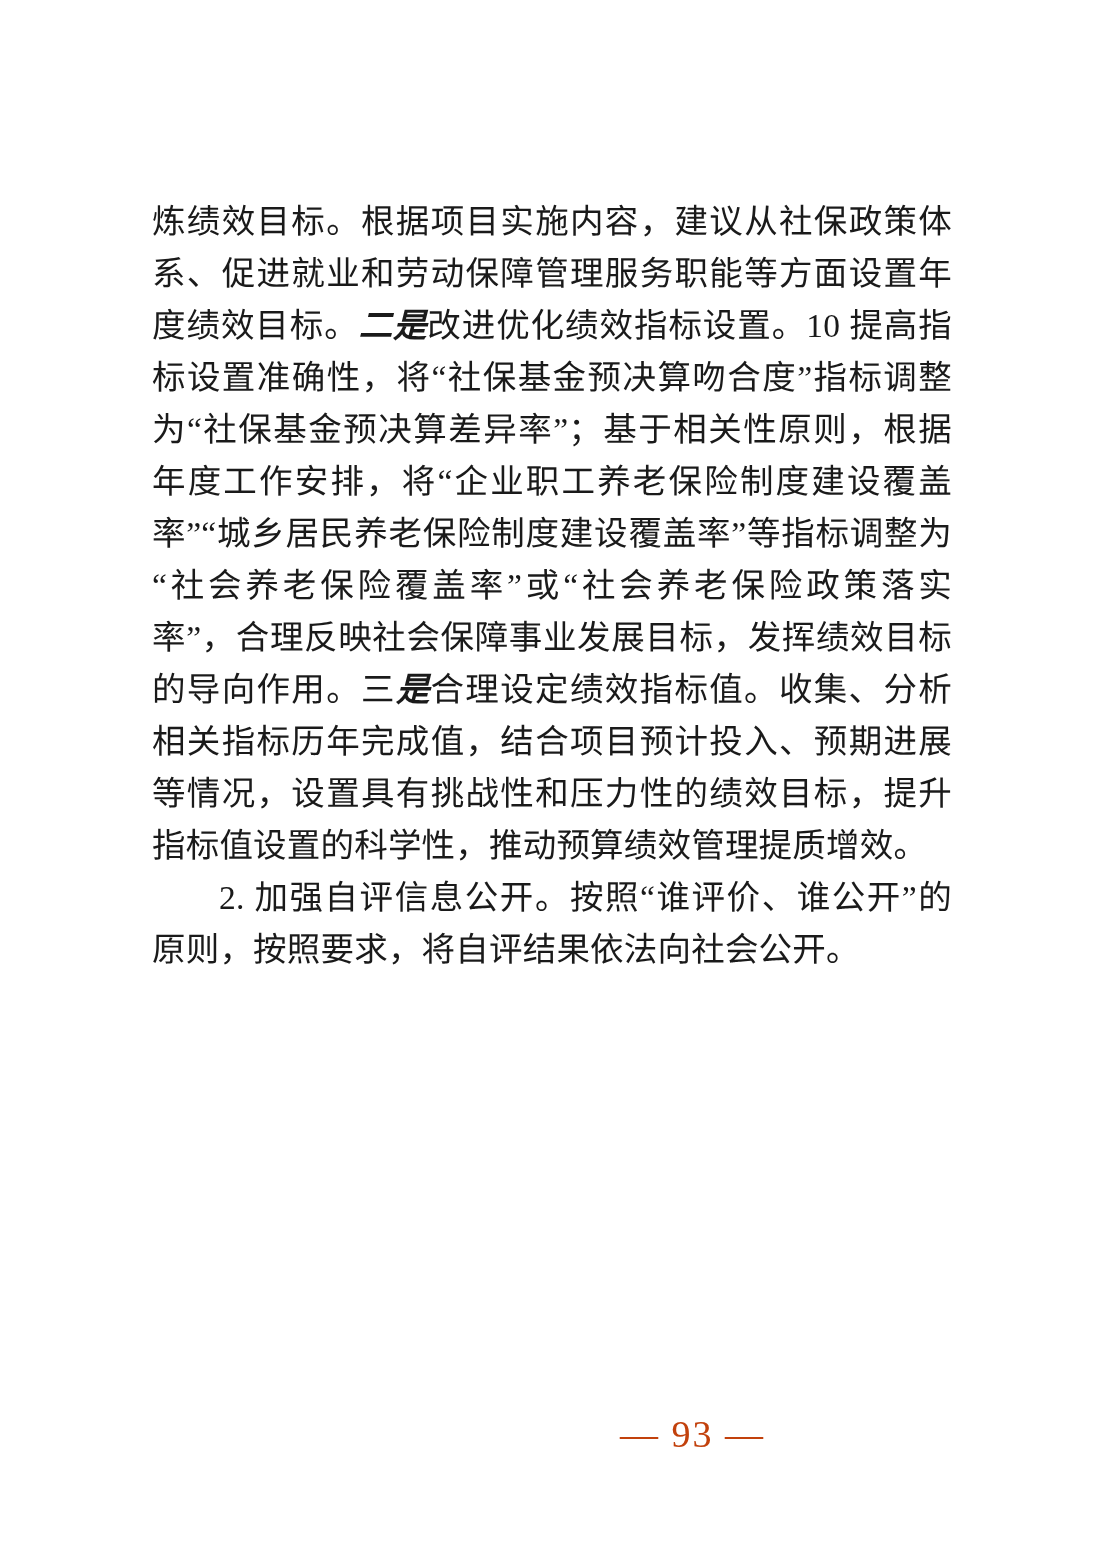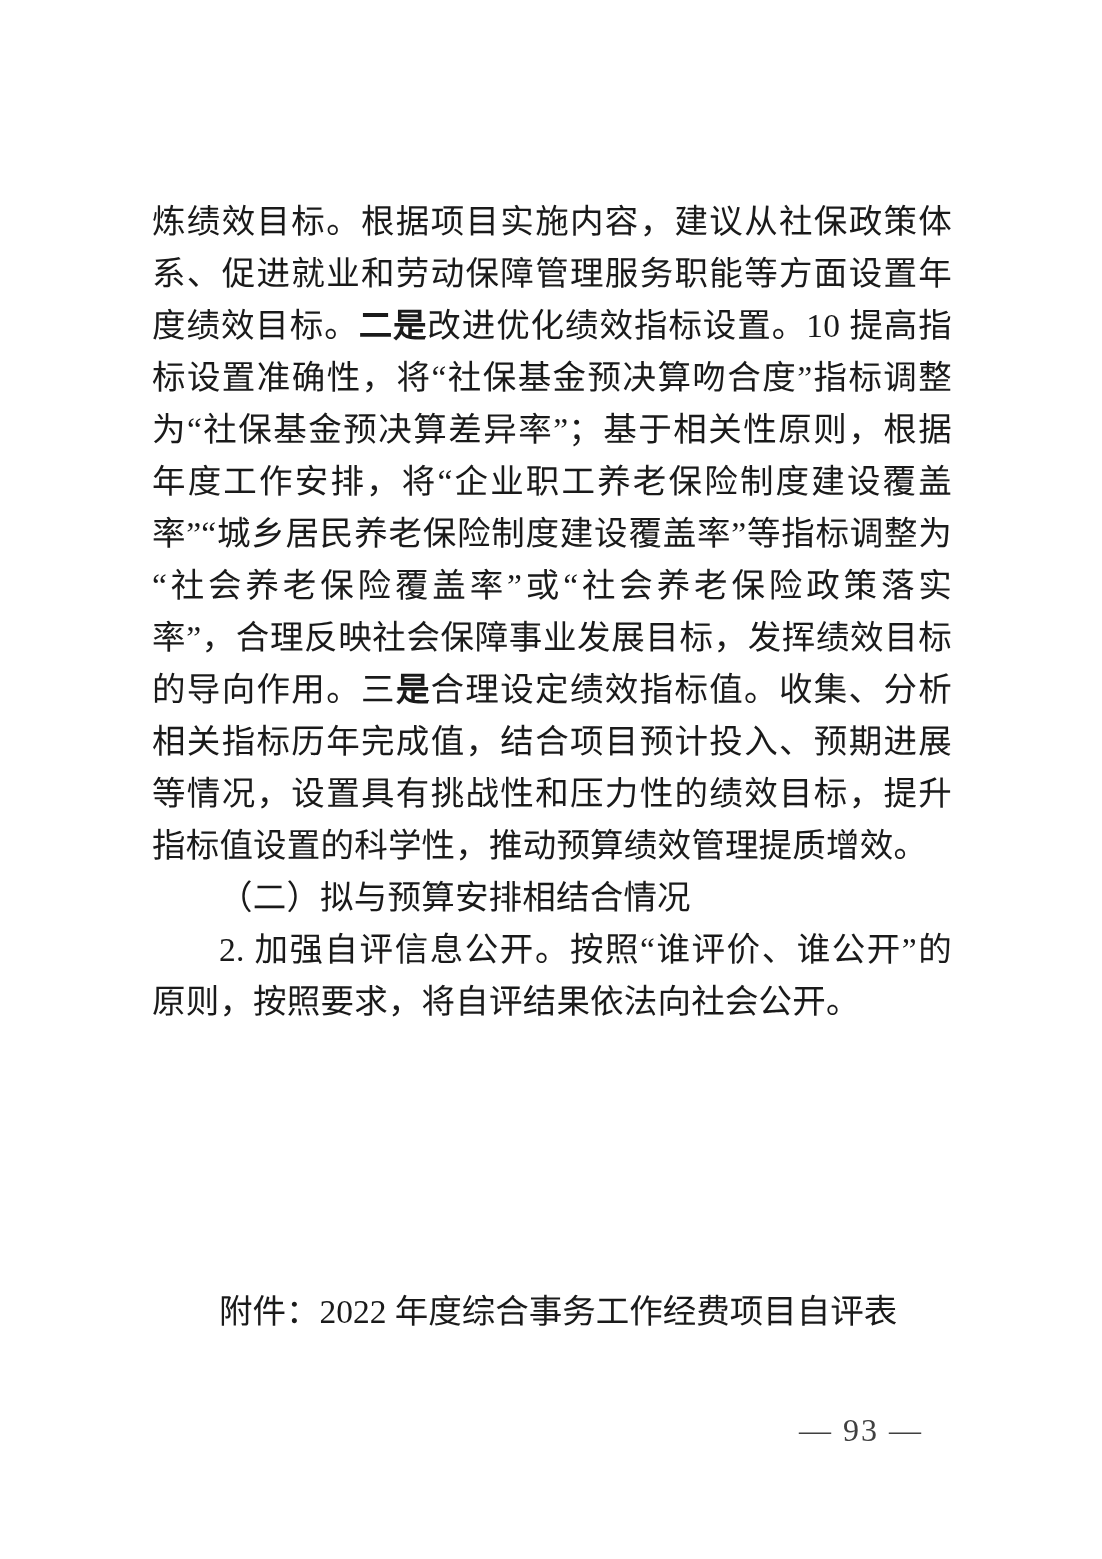--- a/index.html
+++ b/index.html
@@ -40,52 +40,50 @@
   }
   .para.cont {
     text-indent: 0;
   }
   .para.indent {
     text-indent: 2em;
   }
   b.heavy {
     font-weight: 700;
     letter-spacing: 0px;
+    font-style: italic;
   }
   .attachment {
     position: absolute;
     left: 152px;
     top: 1286px;
     width: 800px;
     font-size: 33.5px;
     line-height: 52px;
     text-indent: 2em;
     color: #1a1a1a;
   }
   .page-number {
     position: absolute;
     left: 0;
     top: 1412px;
     width: 1102px;
-    text-align: center;
-    font-size: 32px;
-    color: #404040;
+    font-size: 38px;
+    color: #c2410c;
     letter-spacing: 2px;
     padding-left: 620px;
     box-sizing: border-box;
   }
 </style>
 </head>
 <body>
 
 <div class="page">
 
   <div class="body-block">
     <p class="para cont"><span>炼绩效目标。根据项目实施内容，建议从社保政策体系、促进就业和劳动保障管理服务职能等方面设置年度绩效目标。</span><b class="heavy">二是</b><span>改进优化绩效指标设置。10 提高指标设置准确性，将“社保基金预决算吻合度”指标调整为“社保基金预决算差异率”；基于相关性原则，根据年度工作安排，将“企业职工养老保险制度建设覆盖率”“城乡居民养老保险制度建设覆盖率”等指标调整为“社会养老保险覆盖率”或“社会养老保险政策落实率”，合理反映社会保障事业发展目标，发挥绩效目标的导向作用。三</span><b class="heavy">是</b><span>合理设定绩效指标值。收集、分析相关指标历年完成值，结合项目预计投入、预期进展等情况，设置具有挑战性和压力性的绩效目标，提升指标值设置的科学性，推动预算绩效管理提质增效。</span></p>
-    <p class="para indent"><span>（二）拟与预算安排相结合情况</span></p>
     <p class="para indent"><span>2. 加强自评信息公开。按照“谁评价、谁公开”的原则，按照要求，将自评结果依法向社会公开。</span></p>
   </div>
 
-  <div class="attachment">附件：2022 年度综合事务工作经费项目自评表</div>
 
   <div class="page-number">— 93 —</div>
 
 </div>
 
 </body></html>

